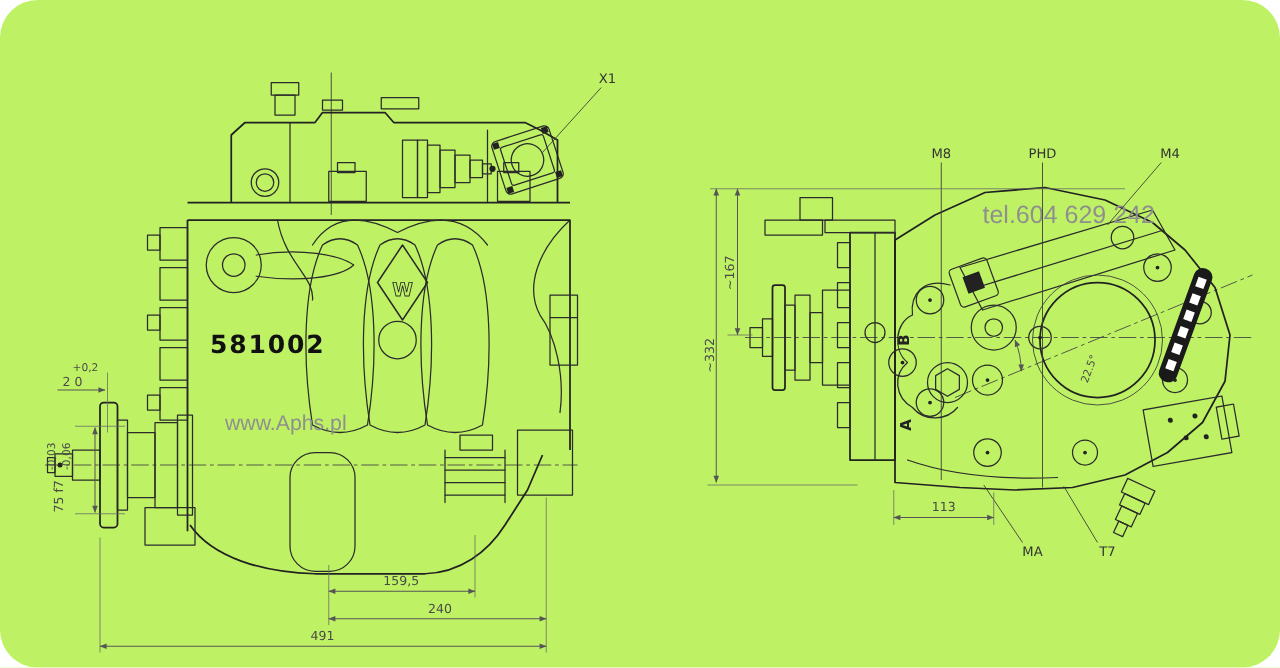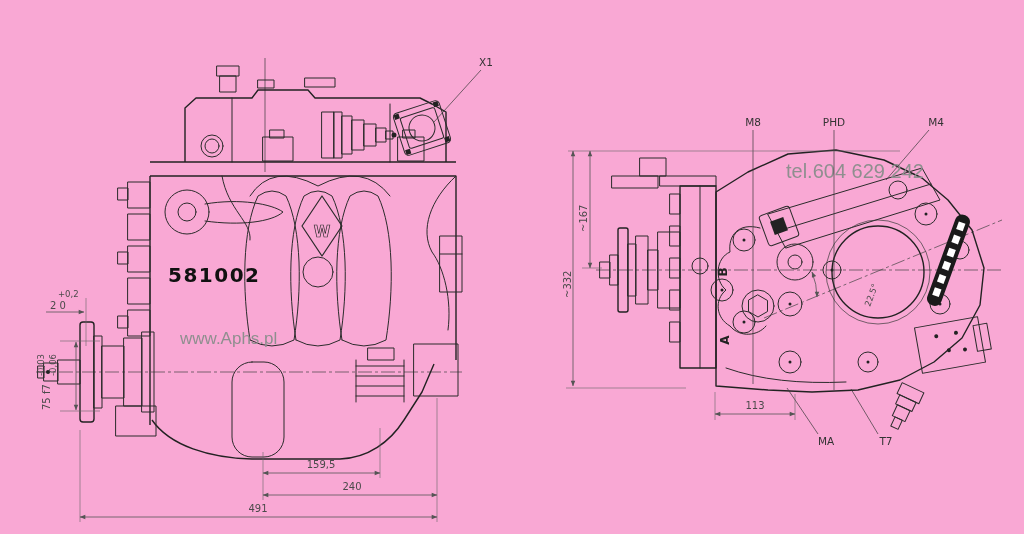--- a/index.html
+++ b/index.html
@@ -1,17 +1,17 @@
 <!DOCTYPE html>
 <html><head>
 <meta charset="utf-8">
 <style>
   html,body{margin:0;padding:0;background:#ffffff;}
-  .canvas{position:relative;width:1024px;height:534px;background:#f9a8d4;overflow:hidden;
-          font-family:"DejaVu Sans",sans-serif;}
+  .canvas{position:relative;width:1024px;height:534px;background:#bef264;overflow:hidden;
+          font-family:"DejaVu Sans",sans-serif;border-radius:30px;}
   svg{display:block;}
   .ln  {stroke:#2b2b2b;stroke-width:1;fill:none;stroke-linejoin:round;stroke-linecap:round;}
   .lnB {stroke:#222;stroke-width:1.4;fill:none;stroke-linejoin:round;}
   .lnT {stroke:#3a3a3a;stroke-width:.7;fill:none;}
   .dimln{stroke:#555;stroke-width:.8;fill:none;}
   .extln{stroke:#666;stroke-width:.6;fill:none;}
   .ctr {stroke:#444;stroke-width:.7;fill:none;stroke-dasharray:14 3 3 3;}
   .dim {font:10px "DejaVu Sans",sans-serif;fill:#4a4a4a;}
   .dimS{font:8.5px "DejaVu Sans",sans-serif;fill:#4a4a4a;}
   .lbl {font:10.5px "DejaVu Sans",sans-serif;fill:#333;}

